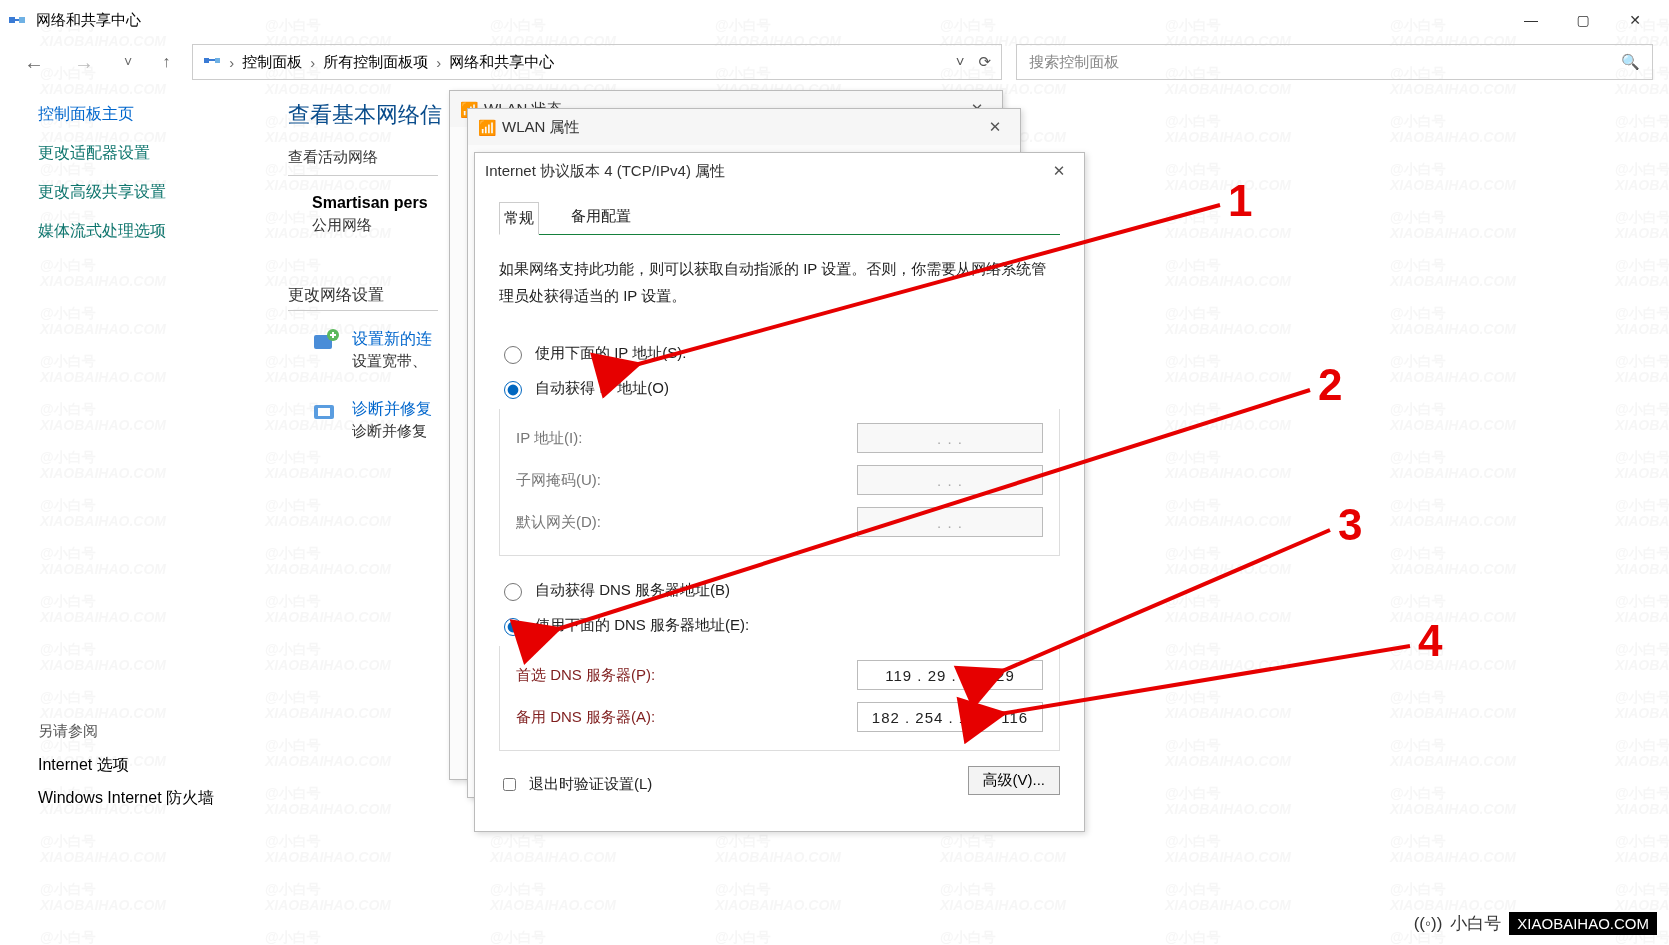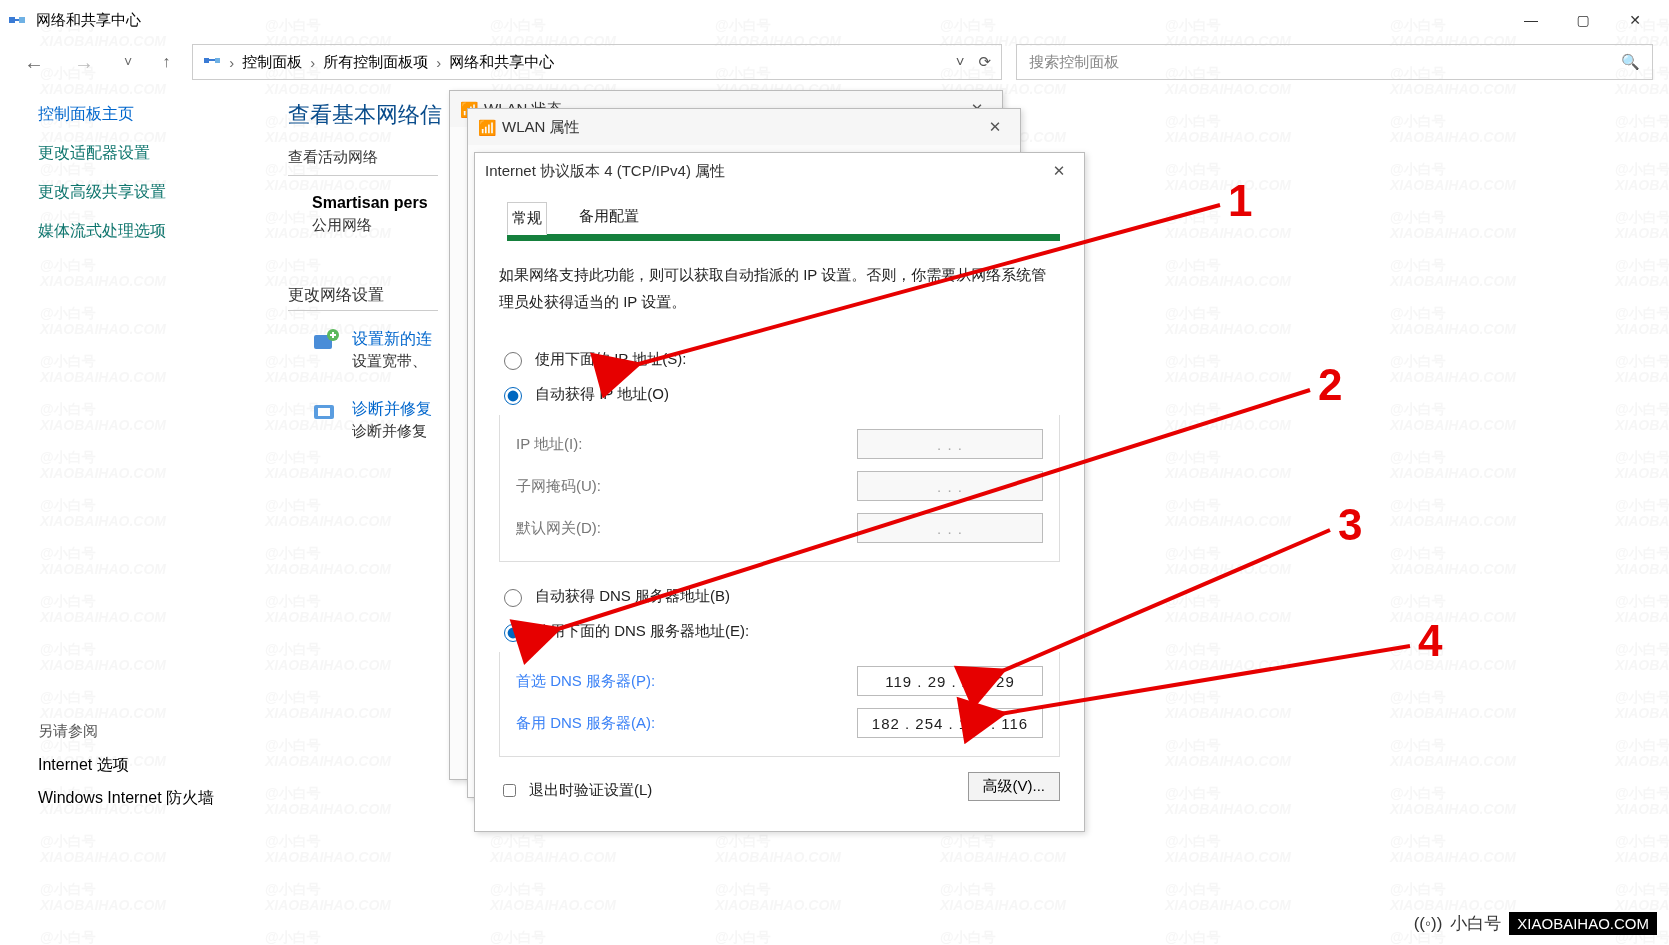--- a/index.html
+++ b/index.html
@@ -52,30 +52,30 @@
   .dialog { position: absolute; background: #fbfbfb; border: 1px solid #bbb; box-shadow: 2px 2px 6px rgba(0,0,0,0.15); z-index: 5; }
   .dlg-wlanstatus { left: 449px; top: 90px; width: 554px; height: 690px; z-index: 4; }
   .dlg-wlanprop   { left: 467px; top: 108px; width: 554px; height: 690px; z-index: 5; }
   .dlg-ipv4       { left: 474px; top: 152px; width: 611px; height: 680px; z-index: 6; background:#fff; }
   .dlgbar { height: 36px; display: flex; align-items: center; padding: 0 10px; font-size: 15px; color: #333; background: #f6f6f6; }
   .dlgbar .dlg-icon { width: 16px; height: 16px; margin-right: 8px; display: inline-block; }
   .dlgbar .dlg-close { margin-left: auto; width: 30px; text-align: center; color: #555; }
 
   
   .ipv4-body { padding: 12px 24px 0 24px; font-size: 15px; color: #222; }
-  .tabs { display: flex; gap: 28px; border-bottom: 7px solid #15803d; margin-bottom: 20px; margin-left: 8px; }
+  .tabs { display: flex; gap: 28px; border-bottom: 1px solid #15803d; margin-bottom: 20px; }
   .tabs .tab { padding: 6px 4px; }
   .tabs .tab.active { border: 1px solid #ccc; border-bottom: 1px solid #fff; background: #fff; position: relative; top: 1px; }
   .helptext { line-height: 1.8; margin-bottom: 34px; }
   .radio-row { display: flex; align-items: center; gap: 10px; margin-bottom: 14px; }
   .radio-row input[type=radio] { width: 18px; height: 18px; accent-color: #0067c0; }
   .group { border: 1px solid #ddd; padding: 14px 16px 6px 16px; margin: 2px 0 24px 0; }
   .field-row { display: flex; align-items: center; margin-bottom: 12px; }
   .field-row label { color: #777; }
-  .field-row.enabled label { color: #3b82f6; }
+  .field-row.enabled label { color: #7f1d1d; }
   .ip-input { width: 186px; height: 30px; border: 1px solid #bbb; margin-left: auto; display: flex; align-items: center; justify-content: center; font-size: 15px; letter-spacing: 1px; font-family: "Segoe UI", sans-serif; }
   .ip-input.dis { color: #aaa; background: #f8f8f8; }
   .chk-row { display: flex; align-items: center; gap: 10px; margin-top: 12px; }
   .adv-btn { float: right; margin-top: -28px; padding: 4px 14px; border: 1px solid #999; background: #f3f3f3; font-size: 15px; }
 
   
   .anno-svg { position: absolute; left: 0; top: 0; width: 1669px; height: 945px; z-index: 20; pointer-events: none; }
   .anno-num { position: absolute; color: #e60000; font-size: 44px; font-weight: 600; font-family: "Segoe UI", sans-serif; z-index: 21; }
 
   

